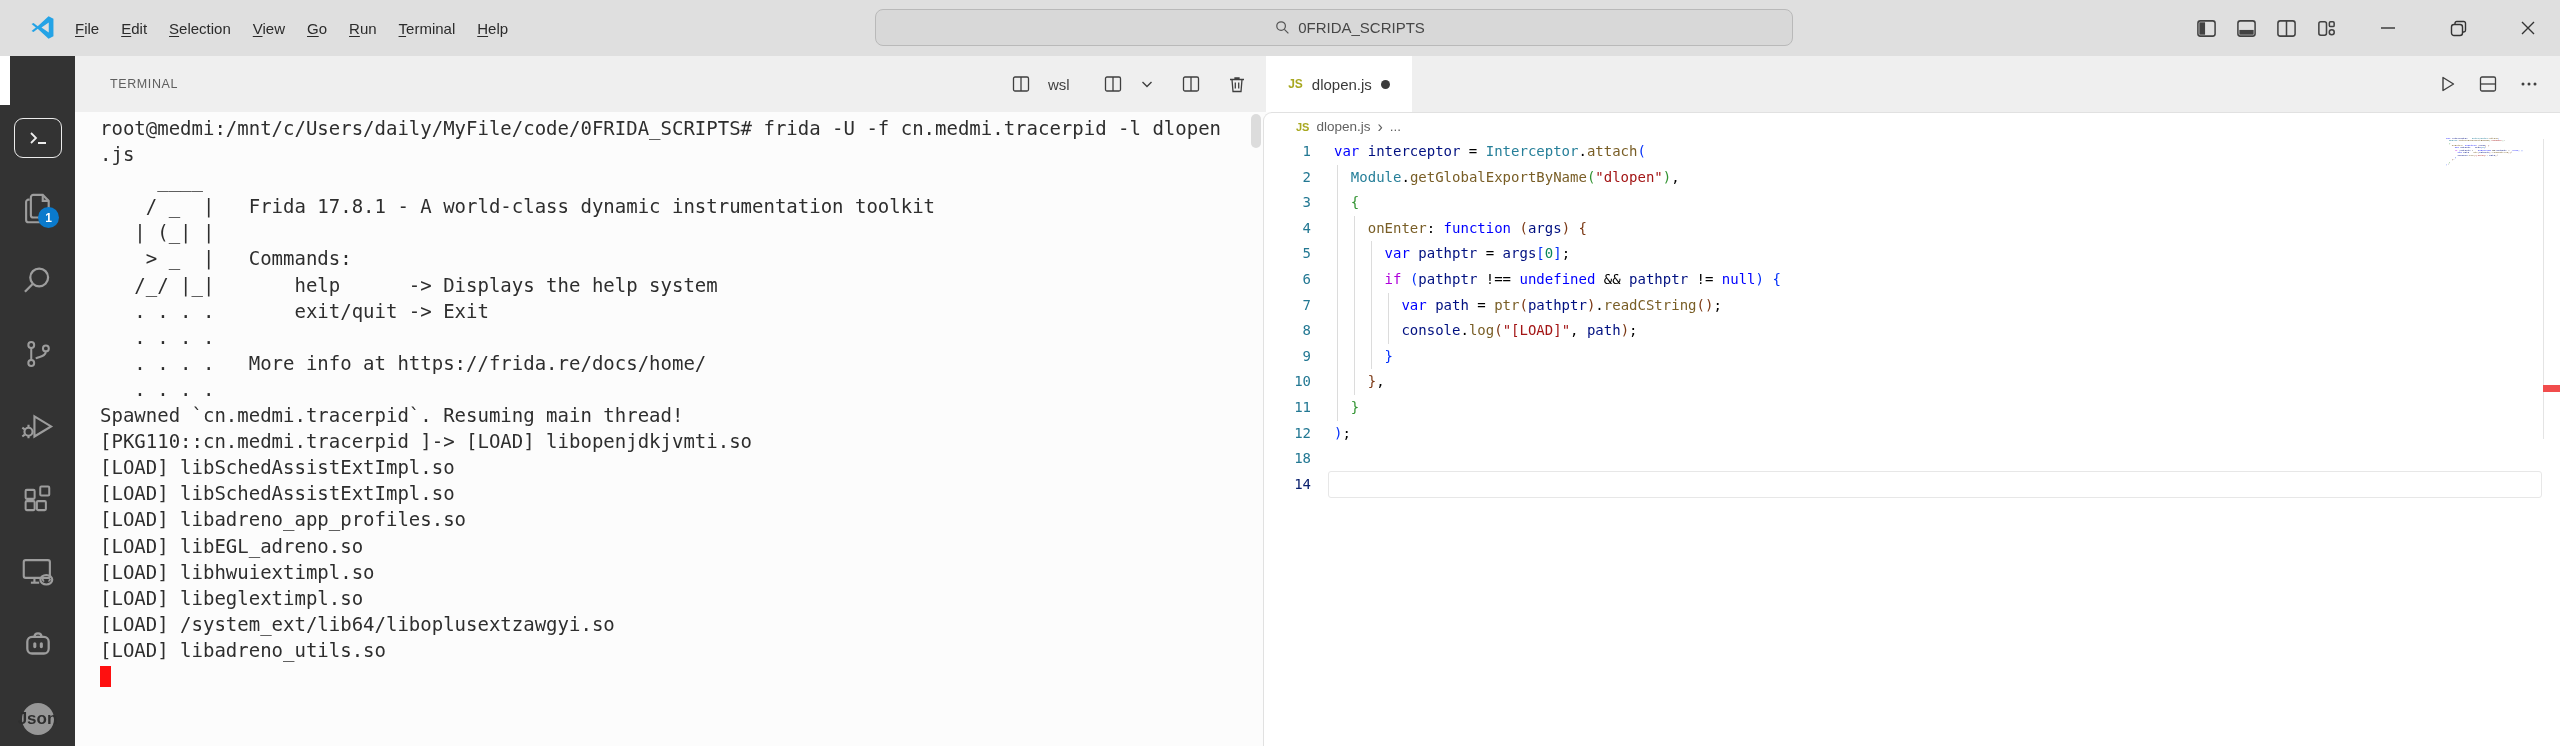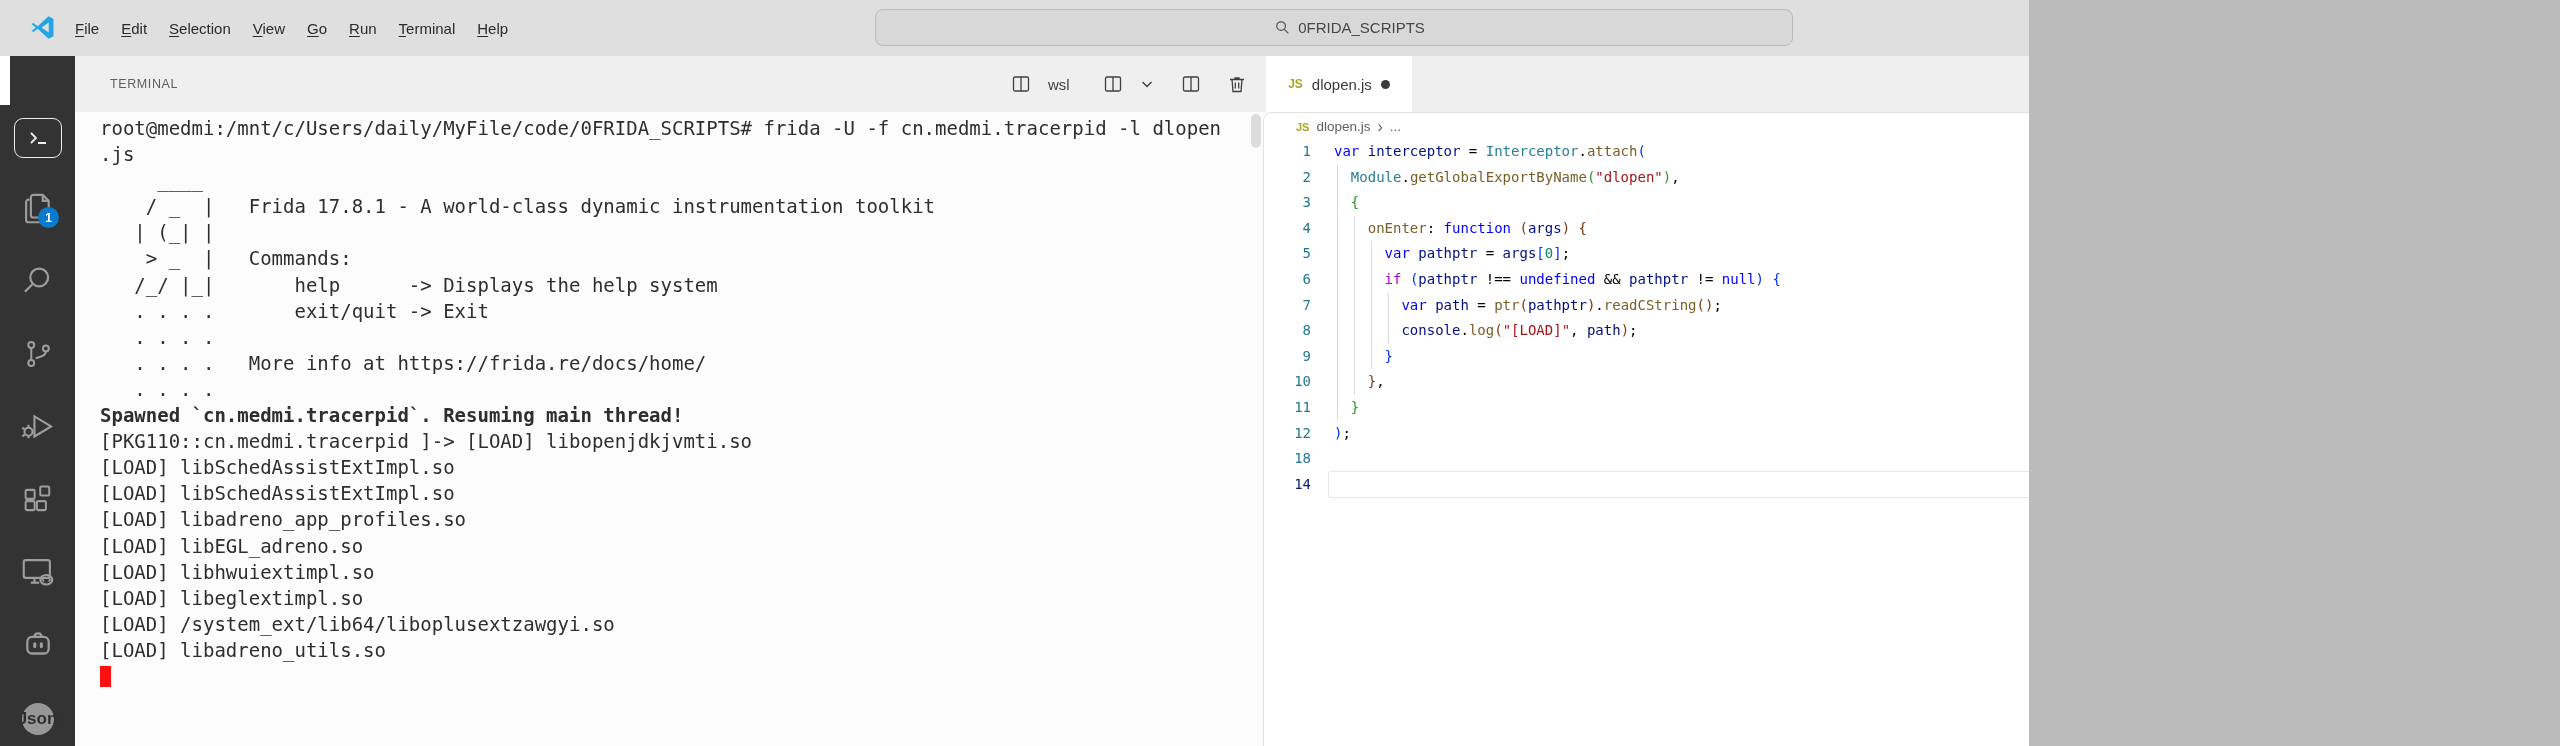--- a/index.html
+++ b/index.html
@@ -1,16 +1,16 @@
 <!DOCTYPE html>
 <html><head>
 <meta charset="utf-8">
 <style>
   html,body{margin:0;padding:0;background:#bbb;}
-  .app{position:relative;width:2029px;height:746px;overflow:hidden;background:#fcfcfc;
+  .app{position:relative;width:2560px;height:746px;overflow:hidden;background:#fcfcfc;
        font-family:"Liberation Sans",sans-serif;-webkit-font-smoothing:antialiased;}
   
   .titlebar{position:absolute;left:0;top:0;width:2560px;height:56px;background:#dfdfdf;}
   .vslogo{position:absolute;left:30px;top:15px;}
   .menus{position:absolute;left:64px;top:0;height:56px;display:flex;align-items:center;}
   .menu-item{padding:0 11px;font-size:15px;color:#2b2b2b;cursor:default;}
   .menu-item u{text-decoration:underline;text-underline-offset:2px;}
   .nav{position:absolute;left:962px;top:0;height:56px;display:flex;align-items:center;gap:16px;color:#7e7e7e;}
   .searchbox{position:absolute;left:875px;top:9px;width:918px;height:37px;box-sizing:border-box;
     background:#d8d8d8;border:1px solid #b9b9b9;border-radius:8px;display:flex;align-items:center;
@@ -36,21 +36,21 @@
     align-items:center;justify-content:center;gap:9px;}
   .jsglyph{font-size:12px;font-weight:bold;color:#a8a820;font-family:"Liberation Sans",sans-serif;}
   .tablabel{font-size:15px;color:#3a3a3a;}
   .moddot{width:9px;height:9px;border-radius:50%;background:#3c3c3c;}
   .editoractions{position:absolute;left:2362px;top:0;height:56px;display:flex;align-items:center;gap:21px;}
   
   .terminal{position:absolute;left:75px;top:112px;width:1188px;height:634px;background:#fcfcfc;
     padding:3px 0 0 25px;box-sizing:border-box;font-family:"DejaVu Sans Mono",monospace;
     font-size:19px;line-height:26.1px;color:#2e2e2e;}
   .tl{white-space:pre;height:26.1px;}
-  .tb{font-weight:bold;}
+  .tb{font-weight:normal;}
   .tcursor{width:11px;height:21px;margin-top:3px;}
   .termscroll{position:absolute;left:1251px;top:114px;width:10px;height:34px;background:#dcdcdc;border-radius:5px;}
   
   .editorpane{position:absolute;left:1263px;top:112px;width:1297px;height:634px;background:#ffffff;
     border-top:1px solid #e1e1e1;border-left:1px solid #e1e1e1;border-radius:9px 0 0 0;box-sizing:border-box;}
   .breadcrumb{position:absolute;left:32px;top:0;height:27px;display:flex;align-items:center;gap:7px;
     font-size:13.5px;color:#616161;}
   .codelines{position:absolute;left:0;top:26px;width:100%;}
   .crow{height:25.6px;line-height:25.6px;position:relative;font-family:"DejaVu Sans Mono",monospace;font-size:14px;}
   .ln{position:absolute;left:0;width:47px;text-align:right;color:#237893;}

